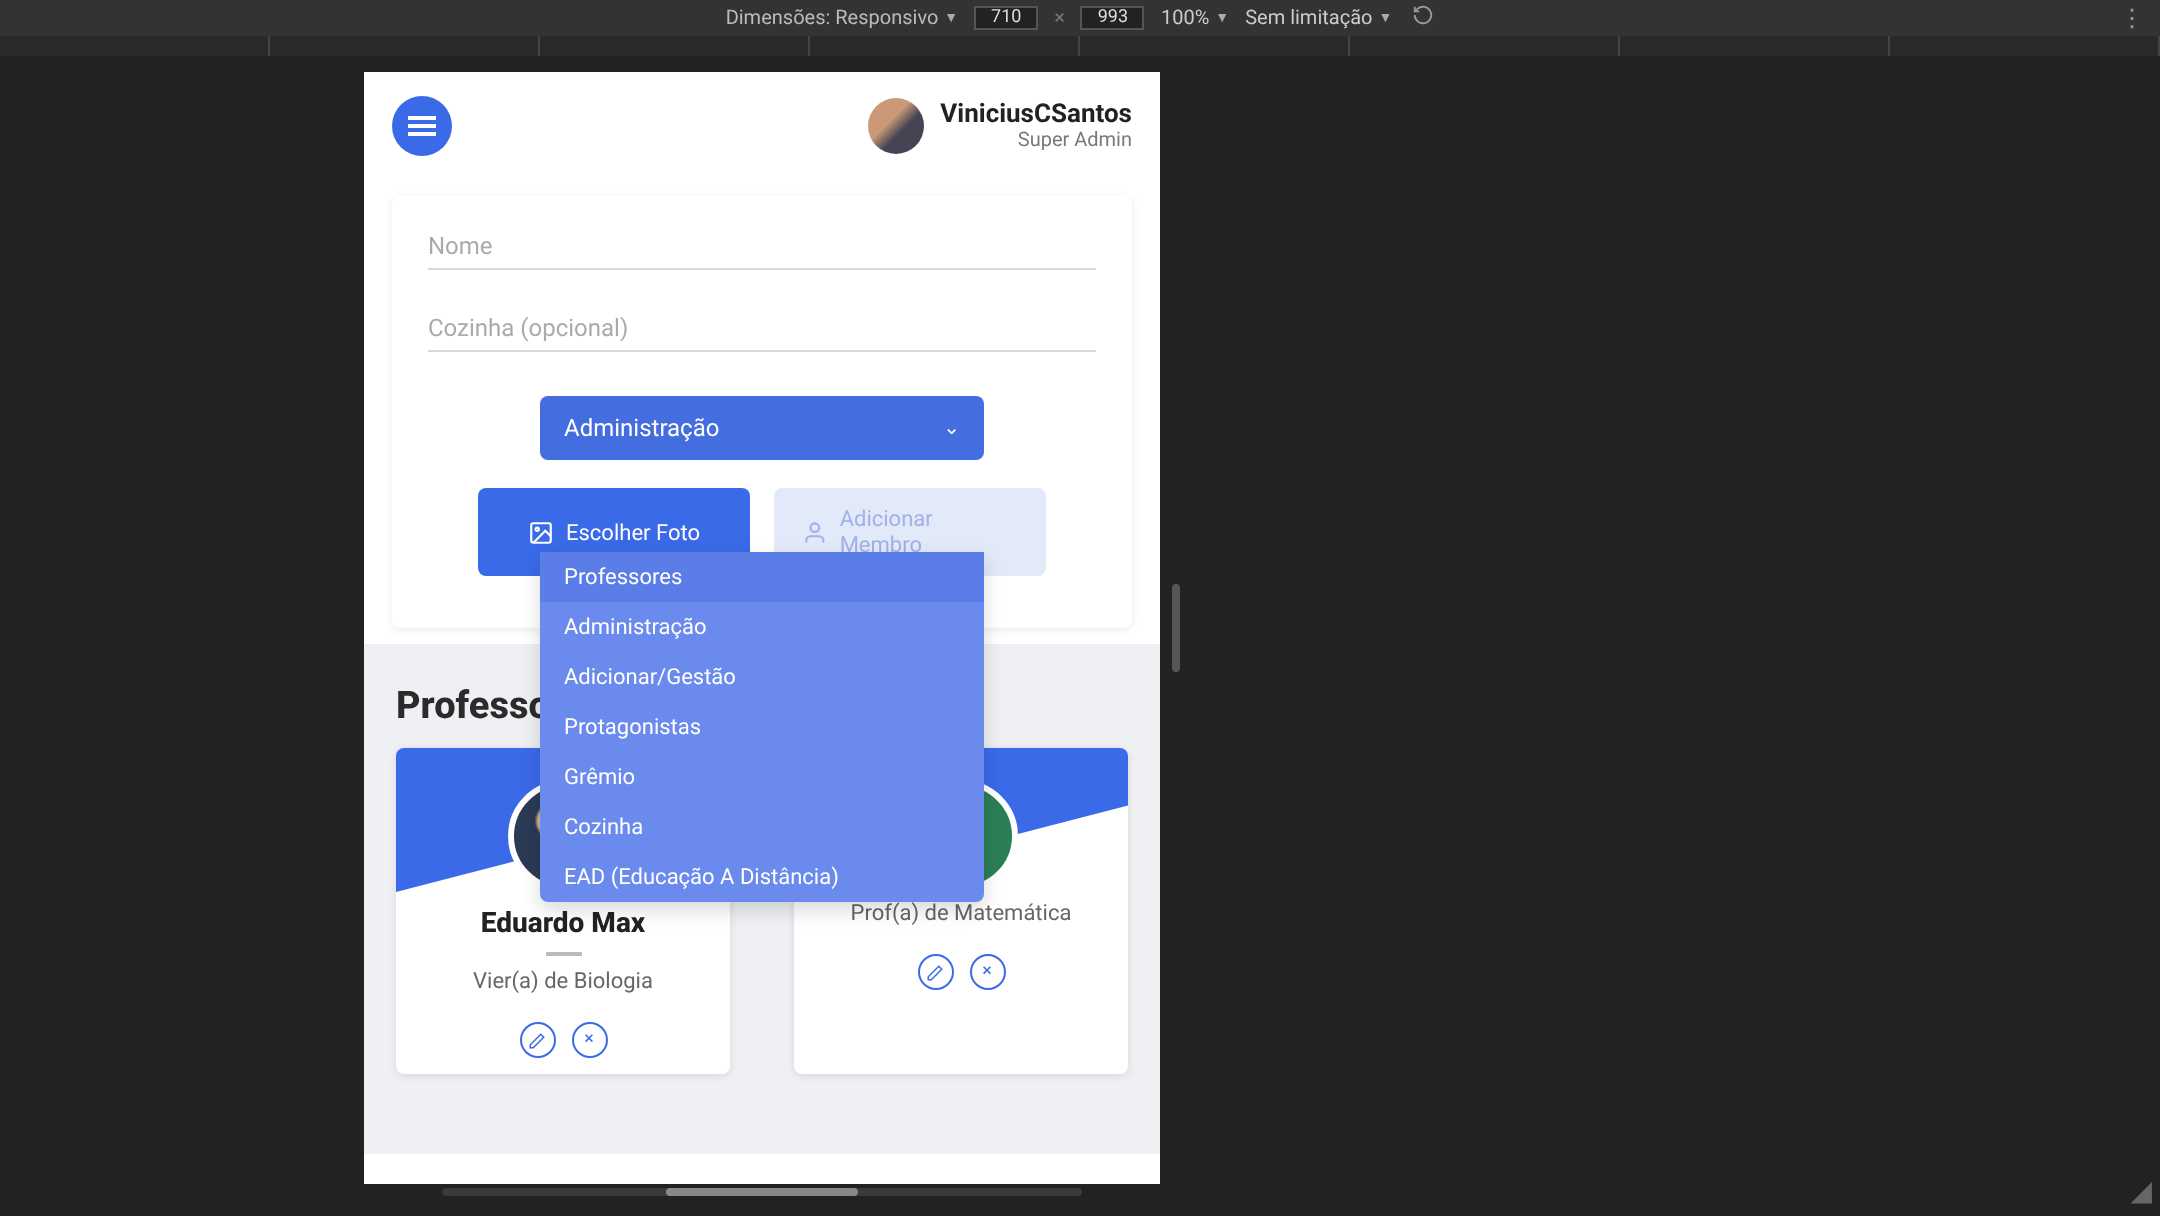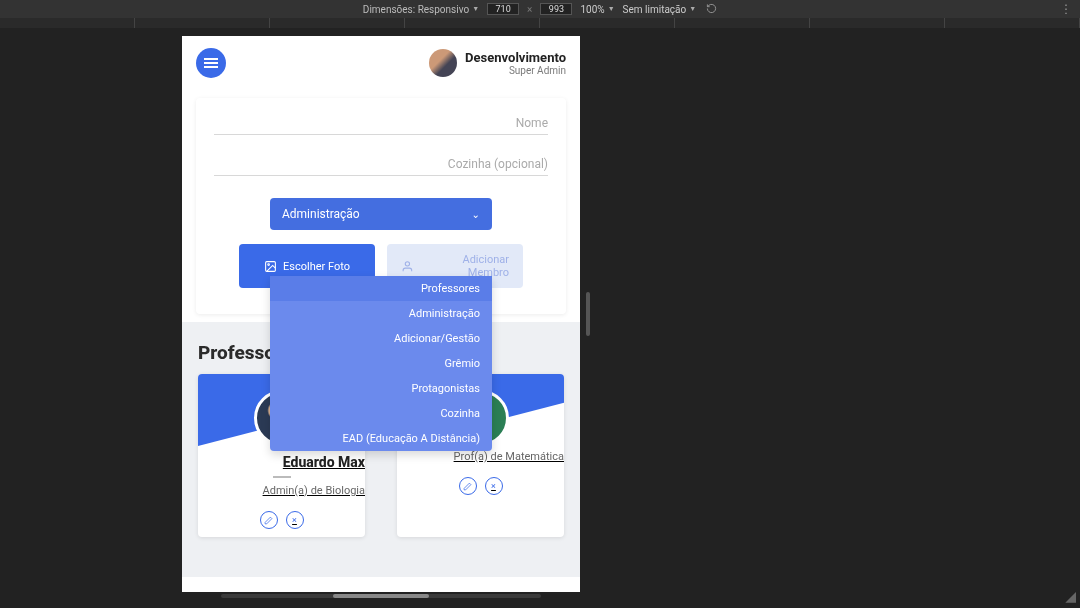--- a/index.html
+++ b/index.html
@@ -57,21 +57,20 @@
   .user-block { margin-left: auto; display: flex; align-items: center; gap: 8px; }
   .user-text { text-align: right; }
   .user-name { font-weight: 700; font-size: 13px; color: #222; }
   .user-role { font-size: 10px; color: #7a7a7a; }
   .avatar { width: 28px; height: 28px; border-radius: 50%; background: linear-gradient(135deg,#c97 40%,#445 60%); display:inline-block; }
 
   .card {
     margin: 8px 14px; background: #fff; border-radius: 4px;
     box-shadow: 0 1px 4px rgba(0,0,0,.08); padding: 18px 18px 26px;
     position: relative;
-    text-align: right;
   }
   .field { margin-bottom: 22px; }
   .field-label { font-size: 12px; color: #aaa; display:block; padding-bottom:4px;}
   .field-line { border-bottom: 1px solid #d8d8d8; height: 1px; }
 
   .select-box {
     margin: 6px auto 14px; width: 222px; background: #446ee0; color: #fff;
     border-radius: 4px; font-size: 12px; padding: 9px 12px;
     display: flex; align-items: center; justify-content: space-between;
     cursor: pointer;
@@ -94,21 +93,21 @@
   }
   .btn-primary { background: #3a6ae8; width: 136px; justify-content: center; }
   .btn-ghost { background: #e2e9f8; color: #9fb1e8; width: 136px; justify-content: center; }
   .btn svg { width: 13px; height: 13px; }
 
   .section-title { font-weight: 800; font-size: 19px; color: #2b2b2b; margin: 18px 0 10px 16px; }
 
   .cards-row { display: flex; gap: 32px; padding: 0 16px; }
   .member-card {
     flex:1; background: #fff; border-radius: 4px; box-shadow: 0 1px 4px rgba(0,0,0,.1);
-    position: relative; padding-top: 62px; text-align: right; overflow: hidden; text-decoration: underline;
+    position: relative; padding-top: 62px; text-align: center; overflow: hidden;
   }
   .member-card .diag {
     position: absolute; top:0; left:0; right:0; height:72px;
     background: #3a6ae8;
     clip-path: polygon(0 0, 100% 0, 100% 40%, 0 100%);
   }
   .member-avatar {
     width: 56px; height: 56px; border-radius: 50%; border: 3px solid #fff;
     background: #79b; position: absolute; left: 50%; top: 16px; transform: translateX(-50%);
     background-size: cover;
@@ -165,21 +164,21 @@
   <div class="device-wrap">
     <div class="device">
 
       <div class="app-header">
         <div class="menu-btn">
             <span></span>
           </div>
         <div class="user-block">
           <span class="avatar"></span>
           <div class="user-text">
-            <div class="user-name">Desenvolvimento</div>
+            <div class="user-name">ViniciusCSantos</div>
             <div class="user-role">Super Admin</div>
           </div>
         </div>
       </div>
 
       <div class="card">
         <div class="field">
           <span class="field-label">Nome</span>
           <div class="field-line"></div>
         </div>
@@ -208,36 +207,36 @@
                 <circle cx="12" cy="7" r="4"></circle>
               </svg>
             <span>Adicionar Membro</span>
           </div>
         </div>
 
         <div class="dropdown">
           <div class="dropdown-item sel">Professores</div>
           <div class="dropdown-item">Administração</div>
           <div class="dropdown-item">Adicionar/Gestão</div>
+          <div class="dropdown-item">Protagonistas</div>
           <div class="dropdown-item">Grêmio</div>
-          <div class="dropdown-item">Protagonistas</div>
           <div class="dropdown-item">Cozinha</div>
           <div class="dropdown-item">EAD (Educação A Distância)</div>
         </div>
       </div>
 
       <div class="bg-gray">
         <div class="section-title">Professores</div>
         <div class="cards-row">
           <div class="member-card">
             <div class="diag"></div>
             <div class="member-avatar av1"></div>
             <div class="member-name">Eduardo Max</div>
             <div class="divider"></div>
-            <div class="member-role">Admin(a) de Biologia</div>
+            <div class="member-role">Vier(a) de Biologia</div>
             <div class="member-actions">
               <div class="circ-btn">
                   <svg width="9" height="9" viewBox="0 0 24 24" fill="none" stroke="#3a6ae8" stroke-width="2">
                     <path d="M17 3l4 4L7 21H3v-4z"></path>
                   </svg>
                 </div>
               <div class="circ-btn">
                   <span>×</span>
                 </div>
             </div>

